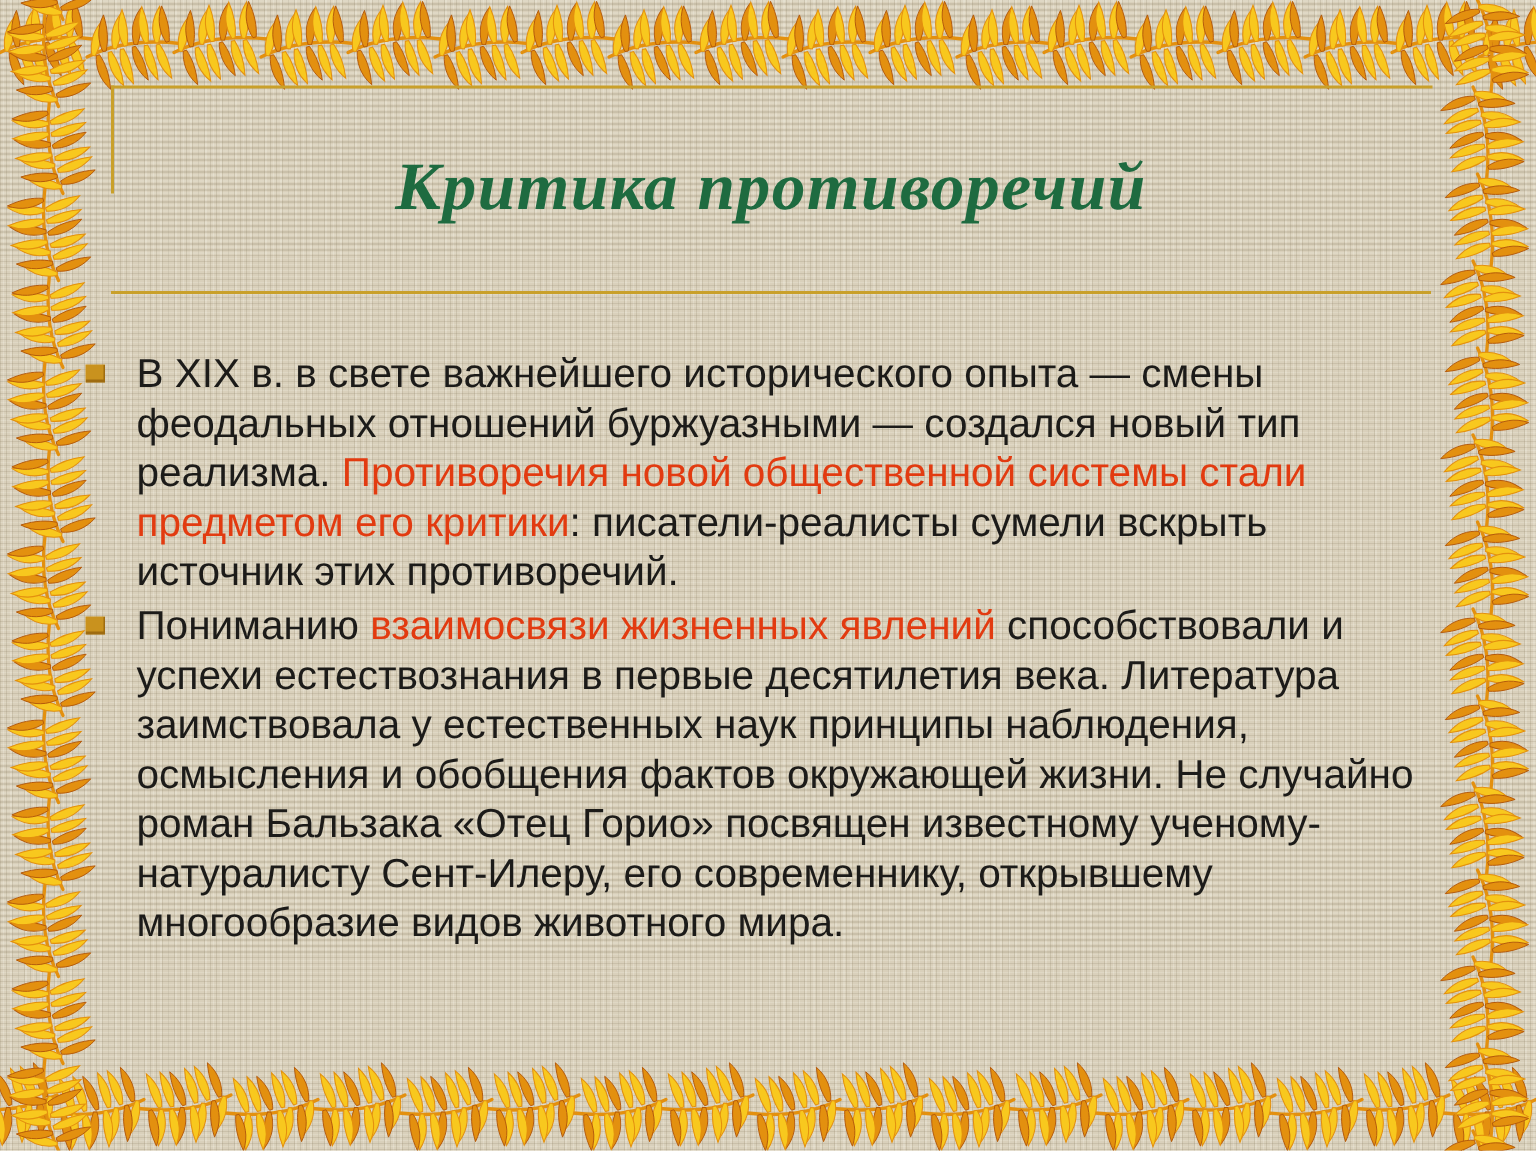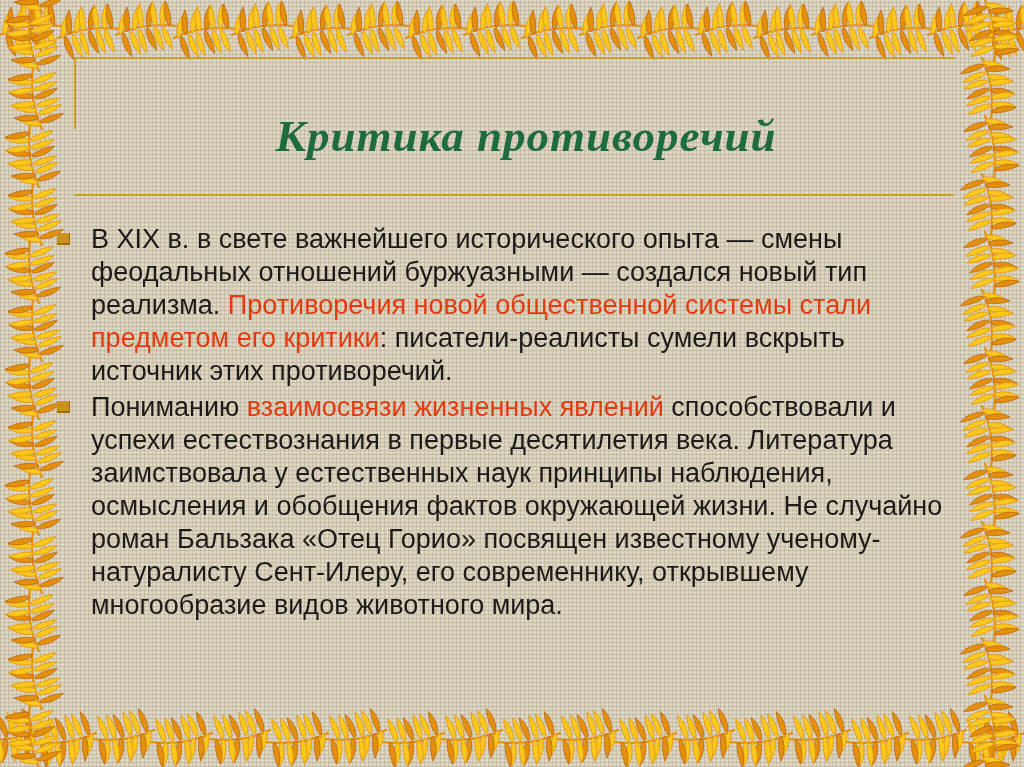--- a/index.html
+++ b/index.html
@@ -15,27 +15,27 @@
       repeating-linear-gradient(0deg, rgba(140,128,100,0.20) 0 1px, transparent 1px 4px),
       repeating-linear-gradient(90deg, rgba(255,255,246,0.20) 2px 3px, transparent 3px 7px),
       repeating-linear-gradient(0deg, rgba(255,255,246,0.16) 2px 3px, transparent 3px 6px);
   }
   .ornament{position:absolute;inset:0;pointer-events:none;}
   .frame-line{position:absolute;background:var(--line_gold,#C9A02A);}
   .frame-top{left:74px;top:57px;width:881px;height:2px;}
   .frame-left{left:74px;top:57px;width:2px;height:72px;}
   .separator{left:74px;top:194px;width:880px;height:2px;}
   .title{
-    position:absolute;left:74px;top:100px;width:880px;margin:12px;
+    position:absolute;left:74px;top:100px;width:880px;margin:0;
     text-align:center;
     font:italic 700 45px/1.1 "Liberation Serif",serif;
     color:var(--title_green,#1E6B40);
     letter-spacing:1px;
   }
-  .bullets{position:absolute;left:57px;top:223px;width:905px;}
+  .bullets{position:absolute;left:57px;top:233px;width:905px;}
   .bullet-item{display:flex;align-items:flex-start;margin:0 0 3px 0;}
   .bullet-sq{
     flex:0 0 13px;width:13px;height:12px;margin-top:10px;
     background:var(--bullet_gold,#C9921E);
     box-shadow:inset -1px -2px 0 rgba(122,74,6,0.55);
   }
   .bullet-text{
     margin:0 0 0 21px;
     font-size:27px;line-height:33px;
     color:var(--text_black,#1C1B19);

